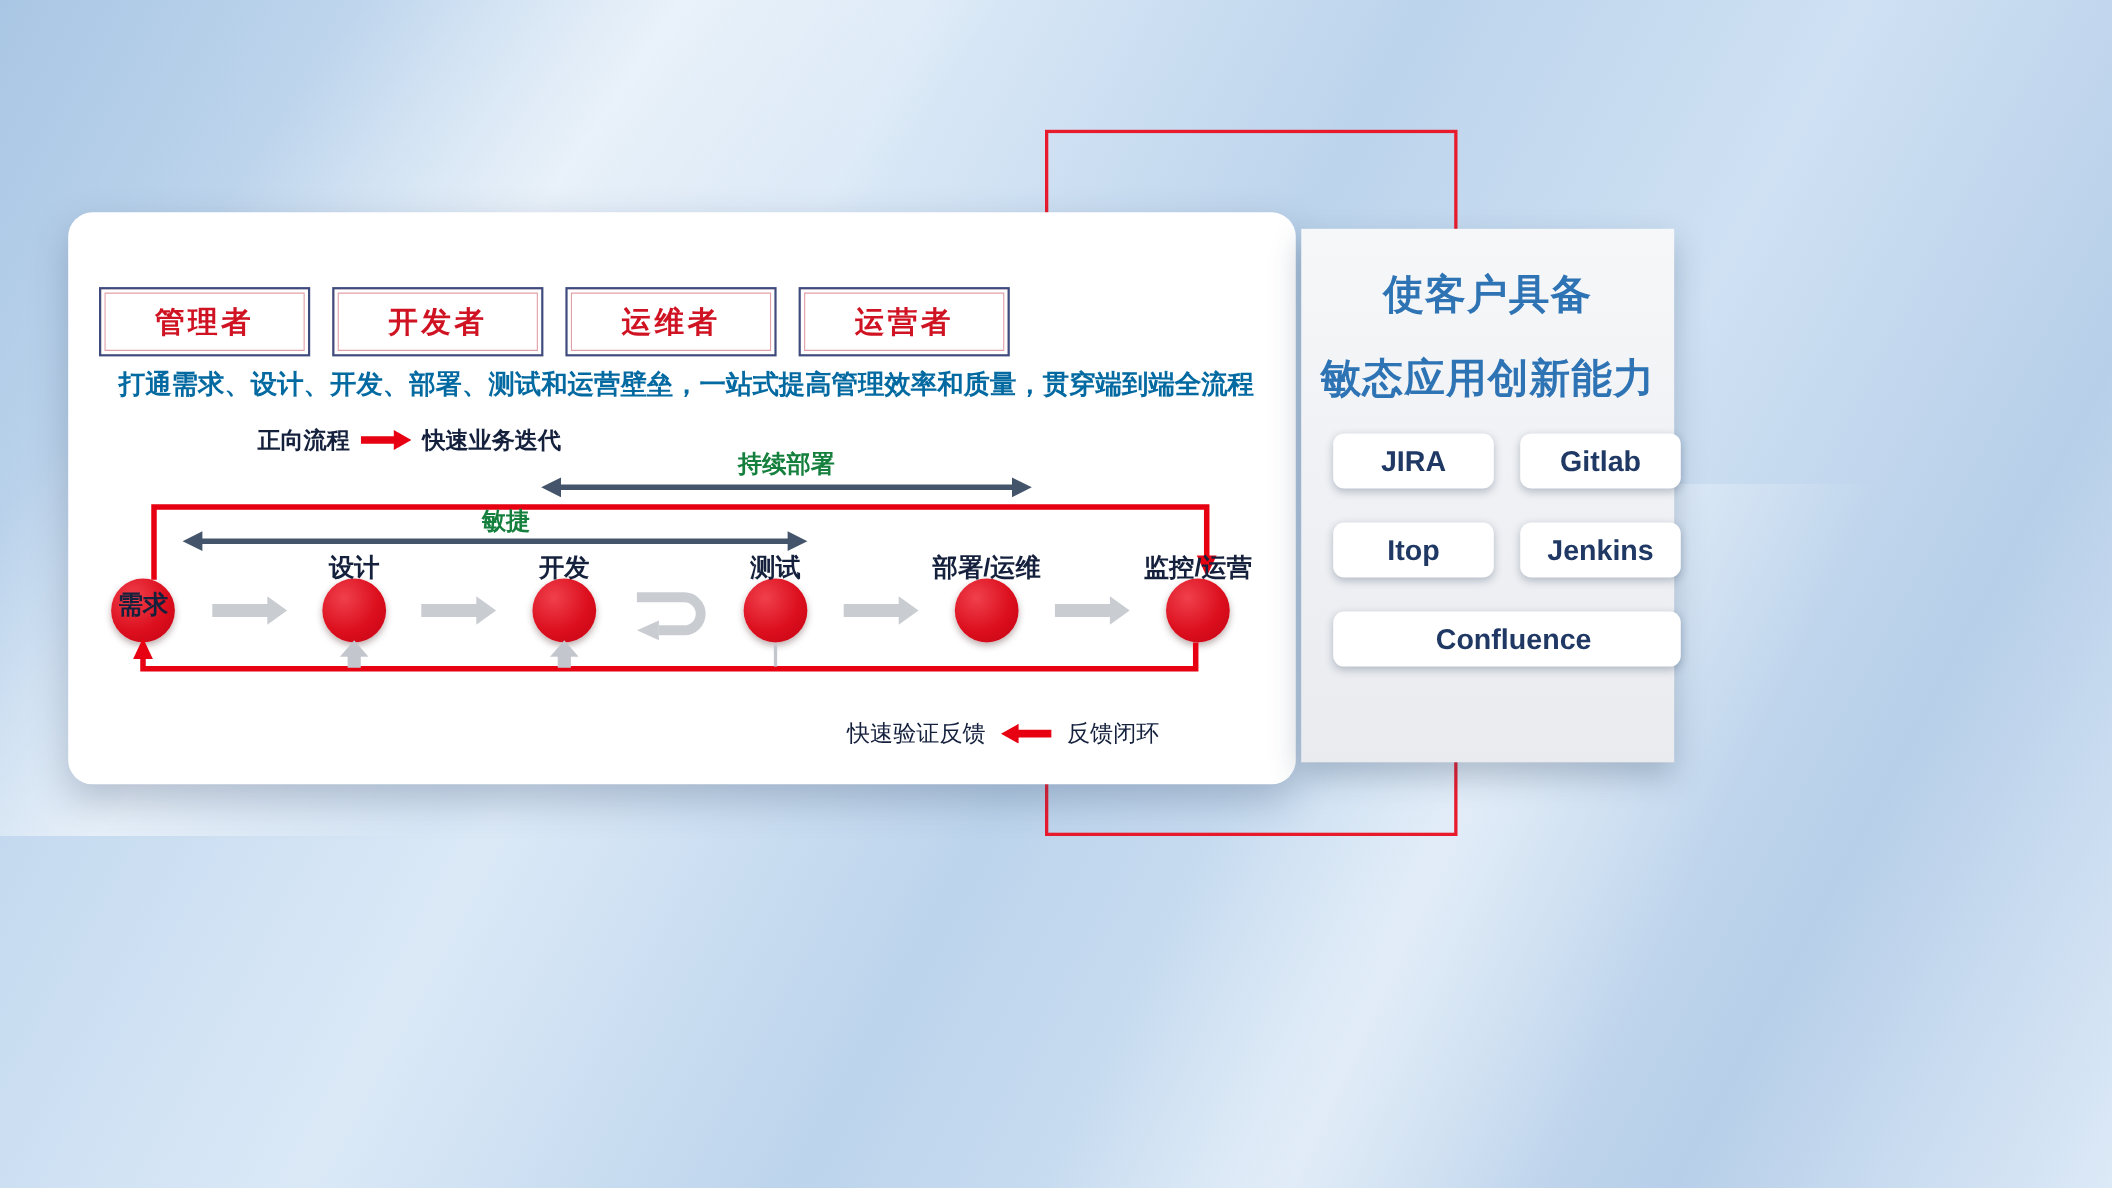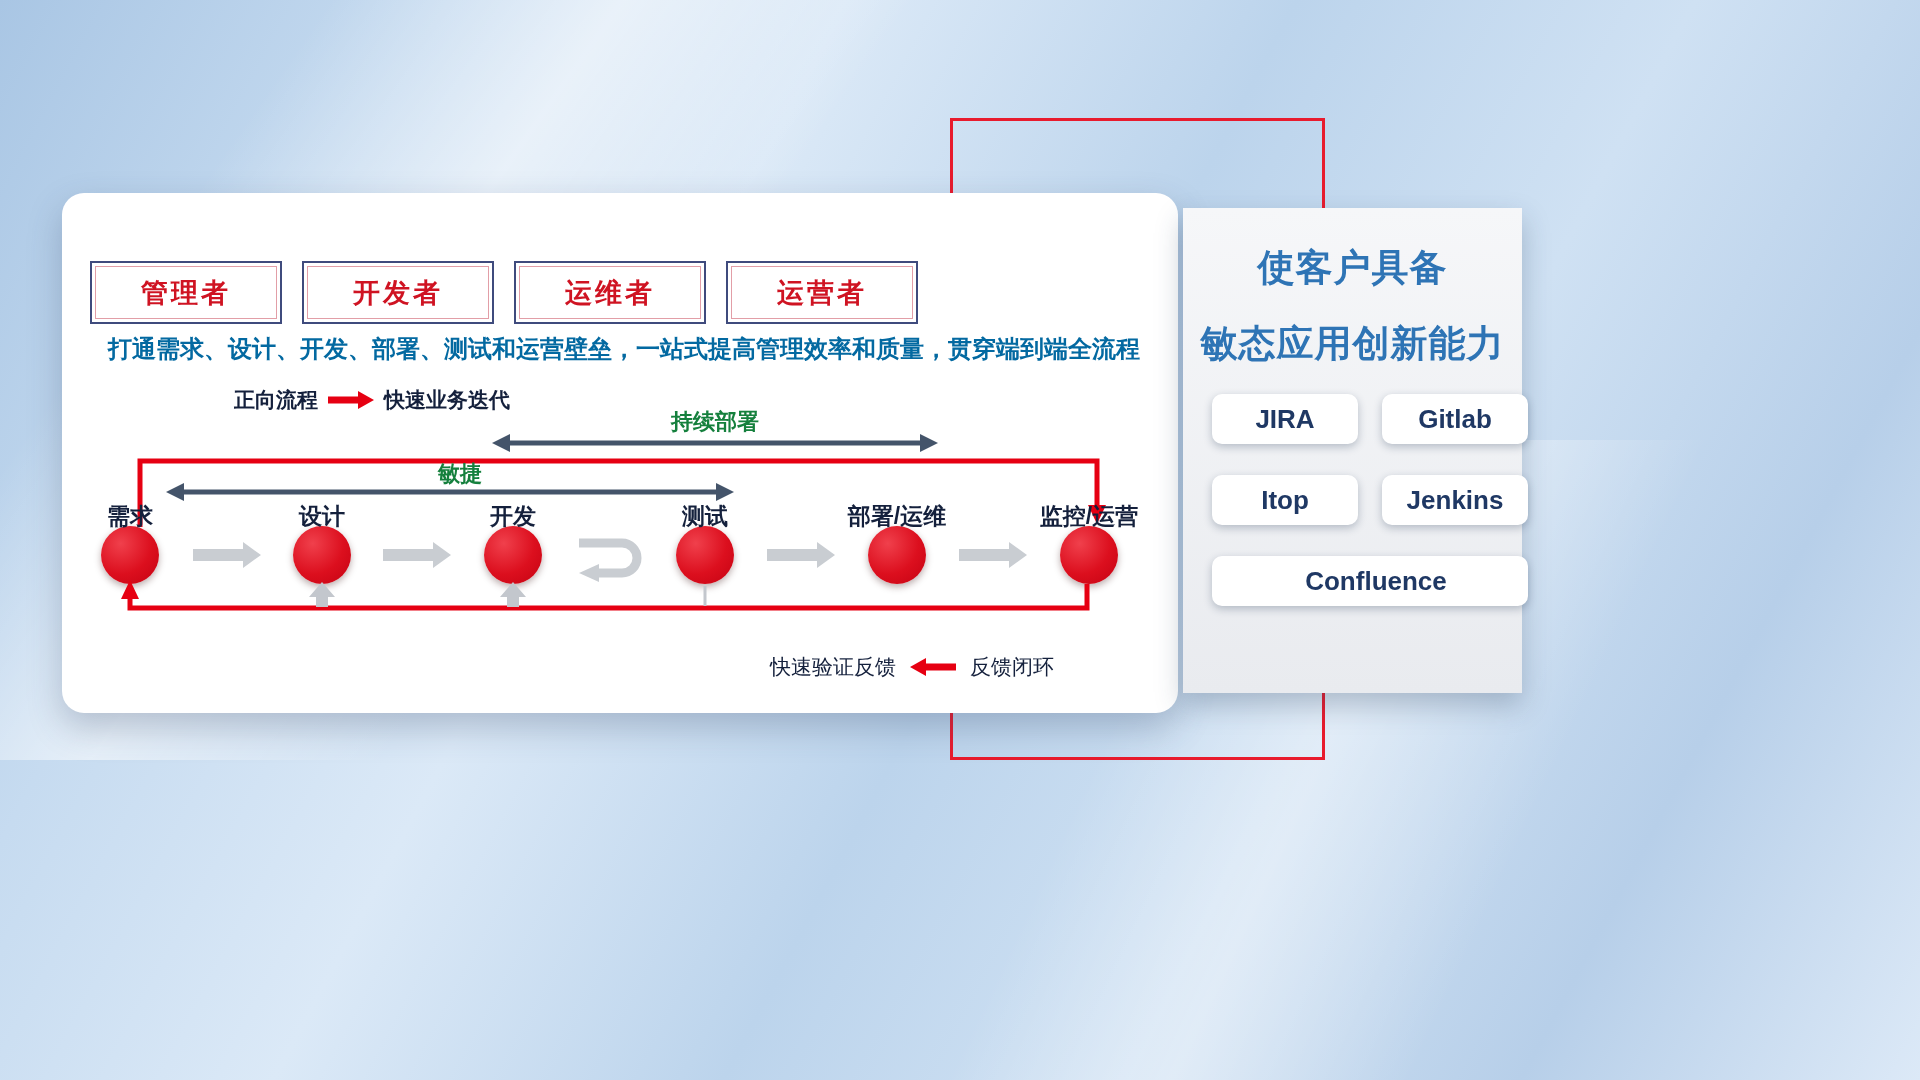--- a/index.html
+++ b/index.html
@@ -51,21 +51,21 @@
   .flow-svg { position:absolute; left:0; top:0; width:1116px; height:520px; pointer-events:none; }
 
   .circle { position:absolute; top:333px; width:58px; height:58px; border-radius:50%;
     background: radial-gradient(circle at 34% 30%, #f0404c 0%, #dc0f1e 55%, #c40212 100%);
     box-shadow: 0 3px 7px rgba(60,20,20,.35), 0 0 0 2px rgba(255,255,255,.65); }
   .c1 { left:39px; } .c2 { left:231px; } .c3 { left:422px; }
   .c4 { left:614px; } .c5 { left:806px; } .c6 { left:998px; }
 
   .stage-label { position:absolute; top:308px; width:180px; text-align:center;
     color:#14203c; font-size:23px; font-weight:bold; }
-  .l1 { left:-22px; } .l2 { left:170px; } .l3 { left:361px; }
+  .l1 { left:-22px;margin-top:33px; } .l2 { left:170px; } .l3 { left:361px; }
   .l4 { left:553px; } .l5 { left:745px; } .l6 { left:937px; }
 
   .arrow-label { position:absolute; width:160px; text-align:center; color:#15803d; font-size:22px; font-weight:bold; }
   .label-agile { left:318px; top:266px; }
   .label-cd { left:573px; top:214px; }
 </style>
 </head>
 <body>
 
 <div class="stage">

